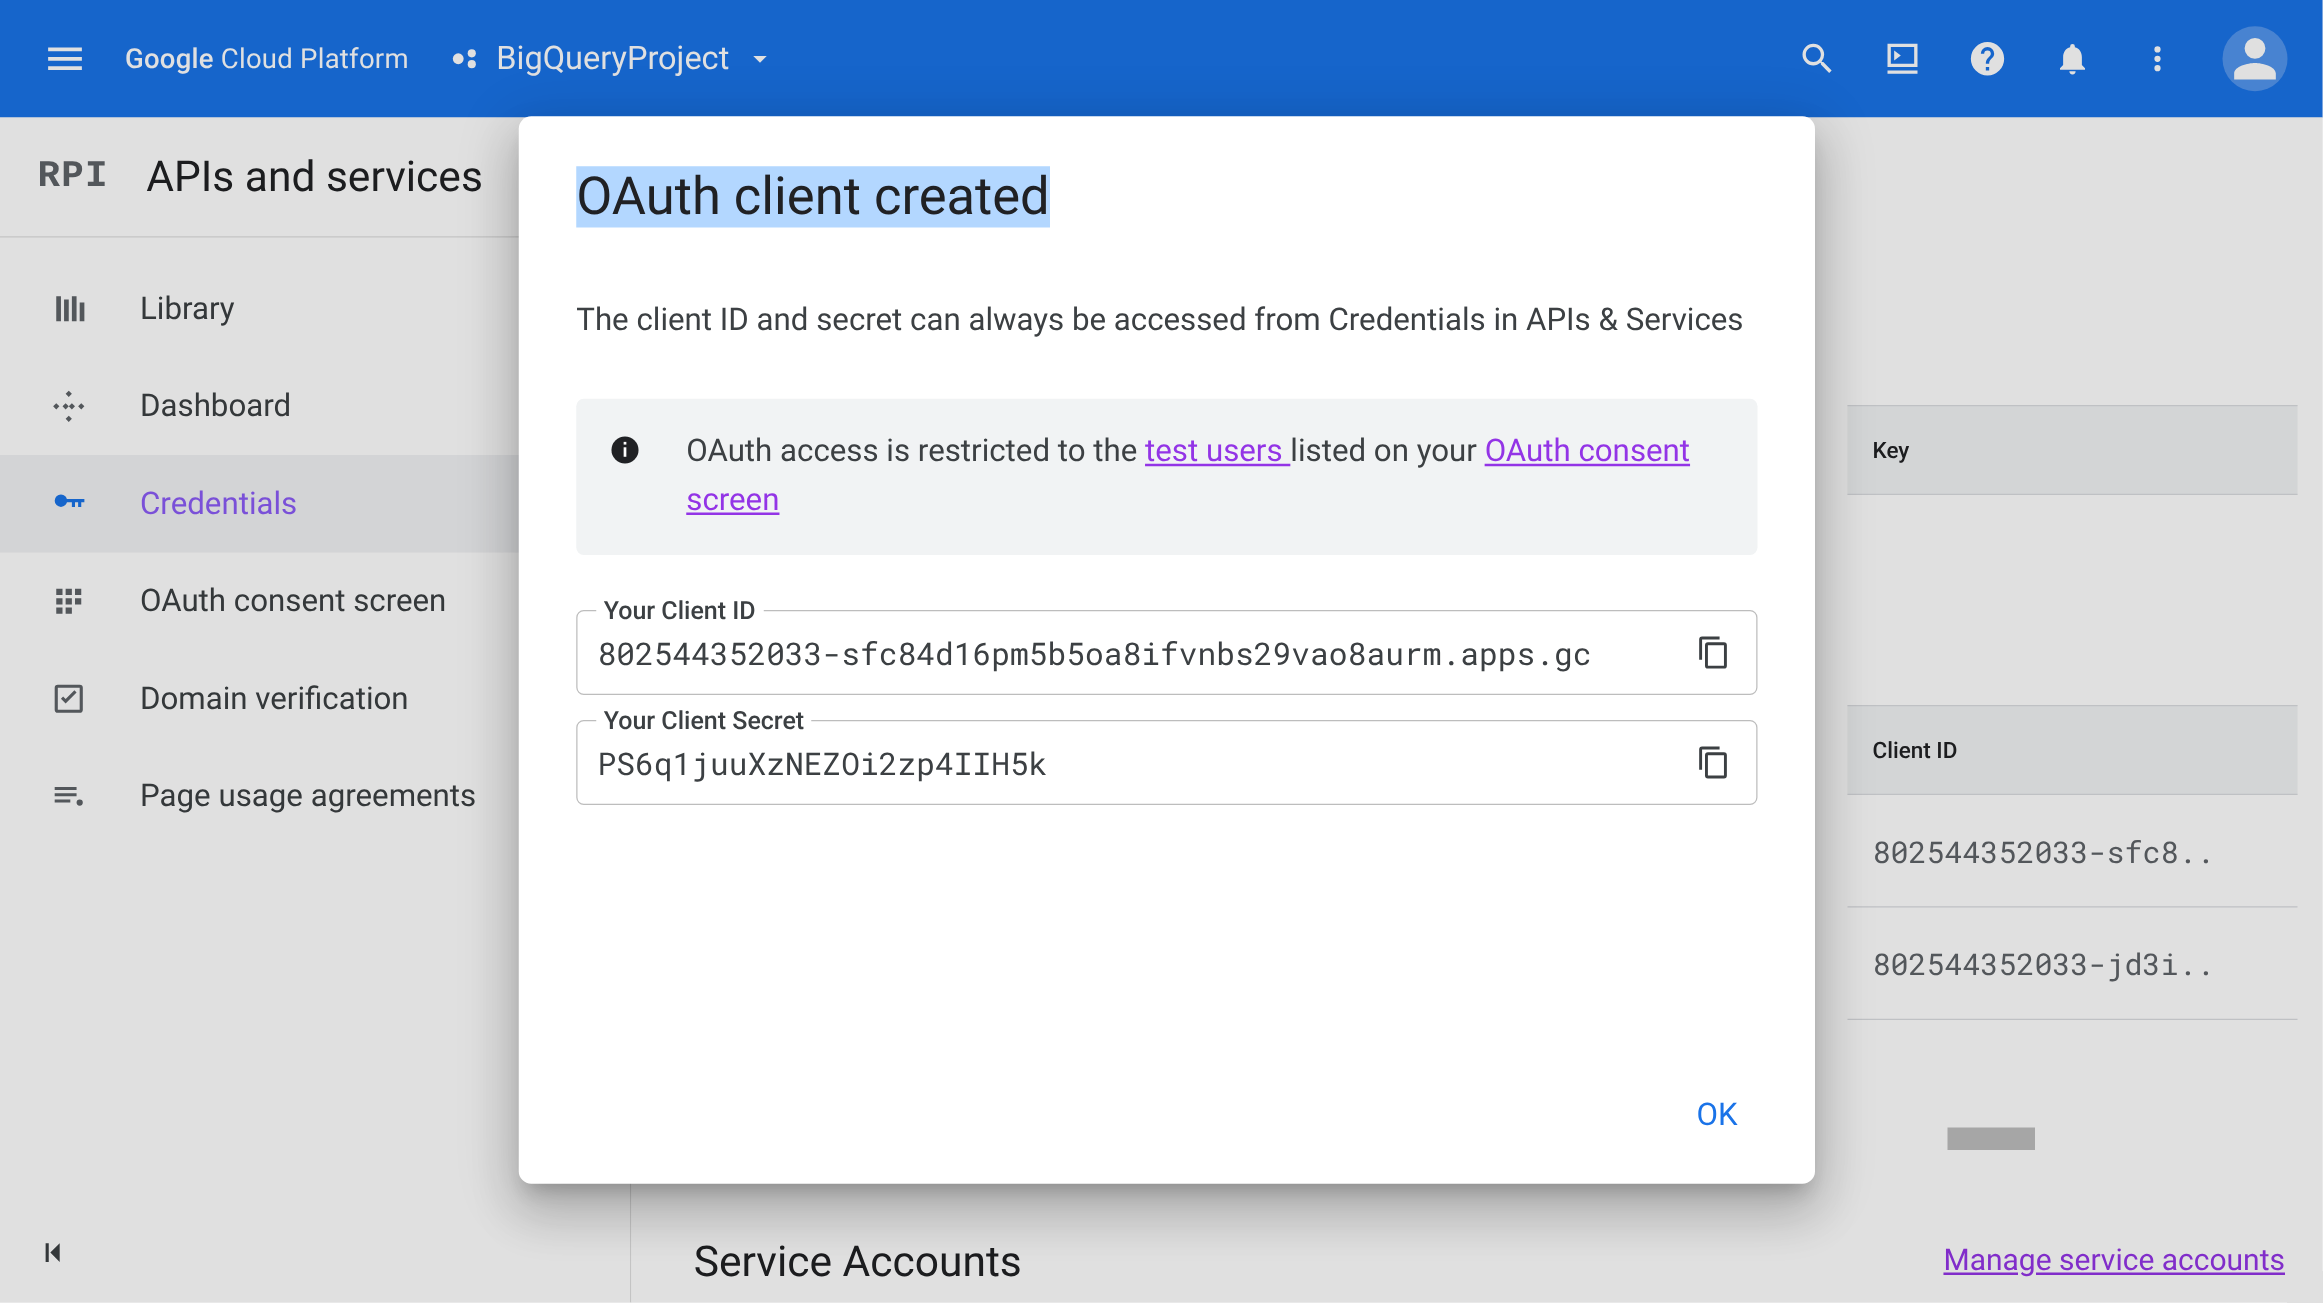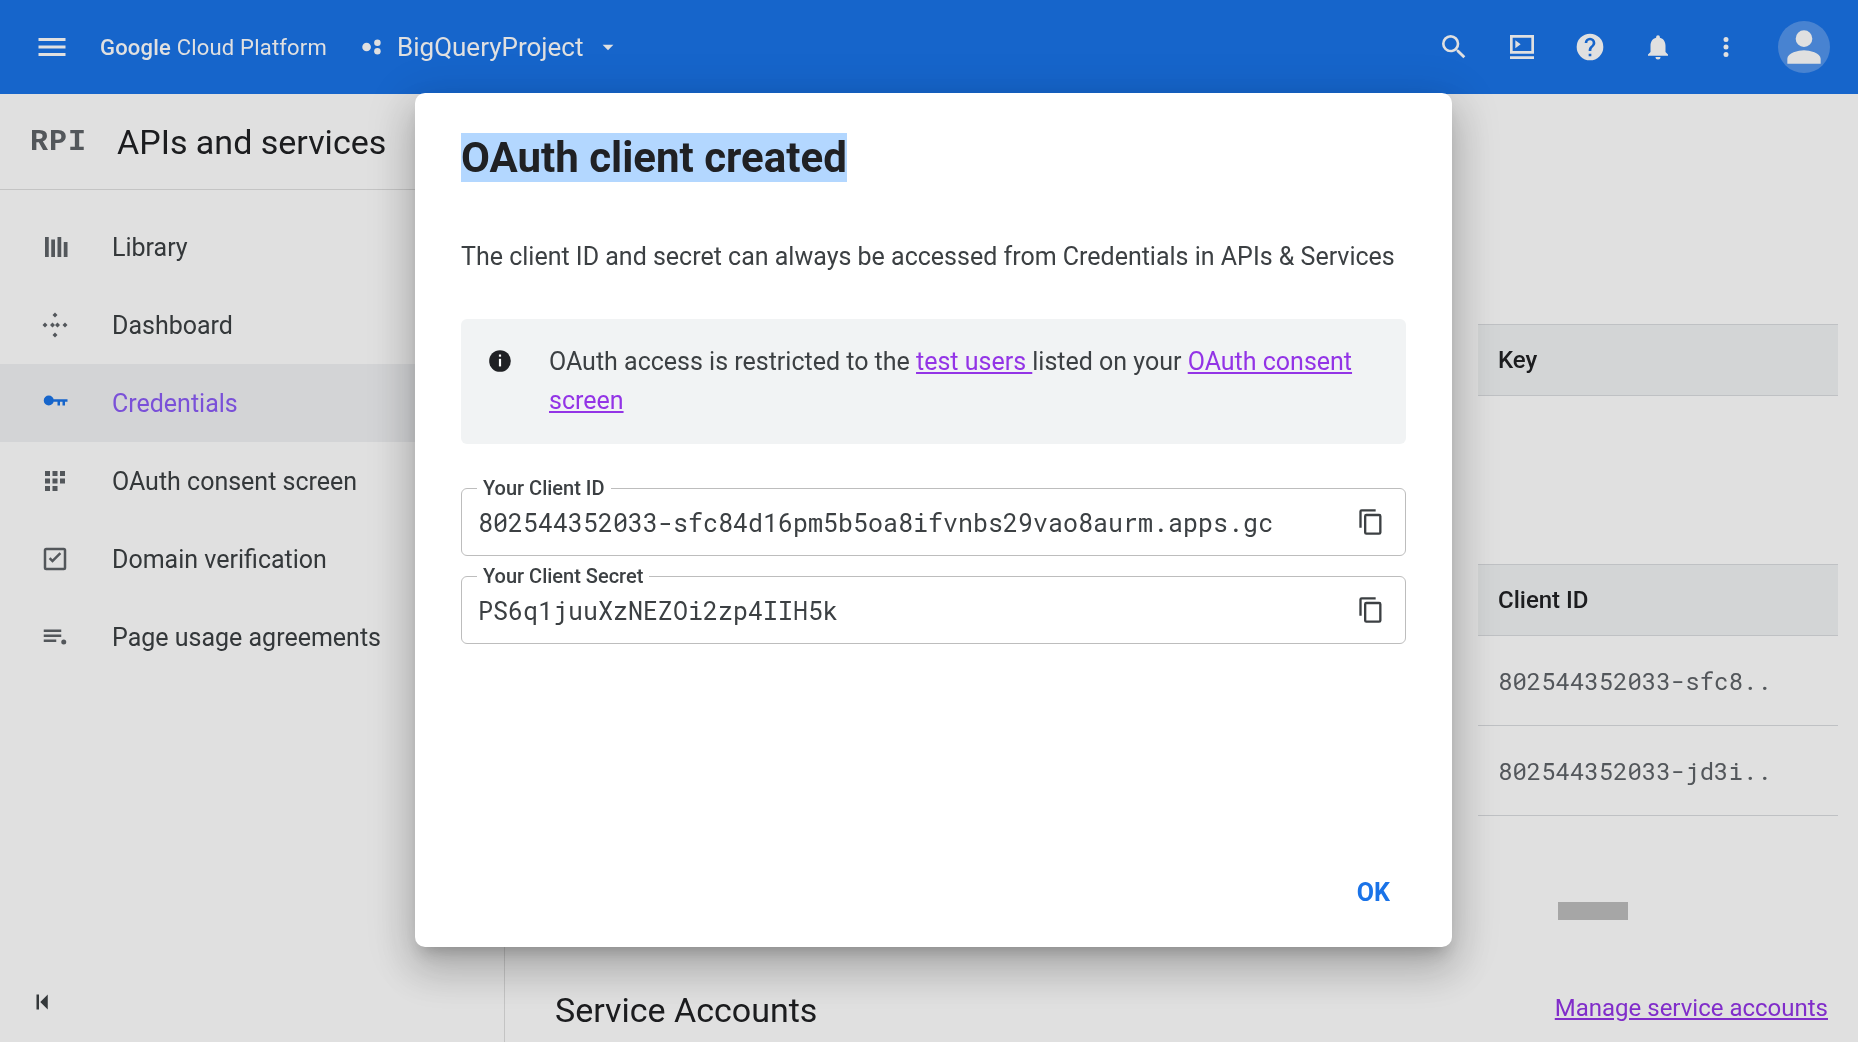--- a/index.html
+++ b/index.html
@@ -172,21 +172,21 @@
   background:#fff;
   padding: 30px 50px;
 }
 .bg-table {
   position:absolute;
   right:20px;
   top:300px;
   width: 360px;
 }
 .bg-table .th {
-  font-size: 24px;
+  font-size: 18px;
   font-weight: 500;
   color:#202124;
   height: 72px;
   display:flex;
   align-items:center;
   padding-left:20px;
   background:#f1f3f4;
   border-top:1px solid #dadce0;
   border-bottom:1px solid #dadce0;
 }
@@ -238,21 +238,21 @@
   border-radius: 10px;
   box-shadow: 0 11px 15px -7px rgba(0,0,0,.2), 0 24px 38px 3px rgba(0,0,0,.14), 0 9px 46px 8px rgba(0,0,0,.12);
   z-index: 100;
   padding: 40px 46px 28px 46px;
   display:flex;
   flex-direction:column;
 }
 .modal-title {
   font-size: 42px;
   color:#202124;
-  font-weight:700;
+  font-weight:400;
 }
 .modal-title .hl {
   background: #b3d7ff;
 }
 .modal-desc {
   margin-top: 56px;
   font-size: 25px;
   color: #3c4043;
   line-height: 1.55;
 }
@@ -321,21 +321,21 @@
 }
 .copy-btn svg { fill: currentColor; }
 
 .modal-actions {
   margin-top:auto;
   display:flex;
   justify-content:flex-end;
 }
 .ok-btn {
   font-size: 25px;
-  font-weight:700;
+  font-weight:400;
   color:#1a73e8;
   padding: 12px 16px;
   cursor:pointer;
   border-radius:4px;
 }
 </style>
 </head>
 <body>
 
 <div class="shell">

